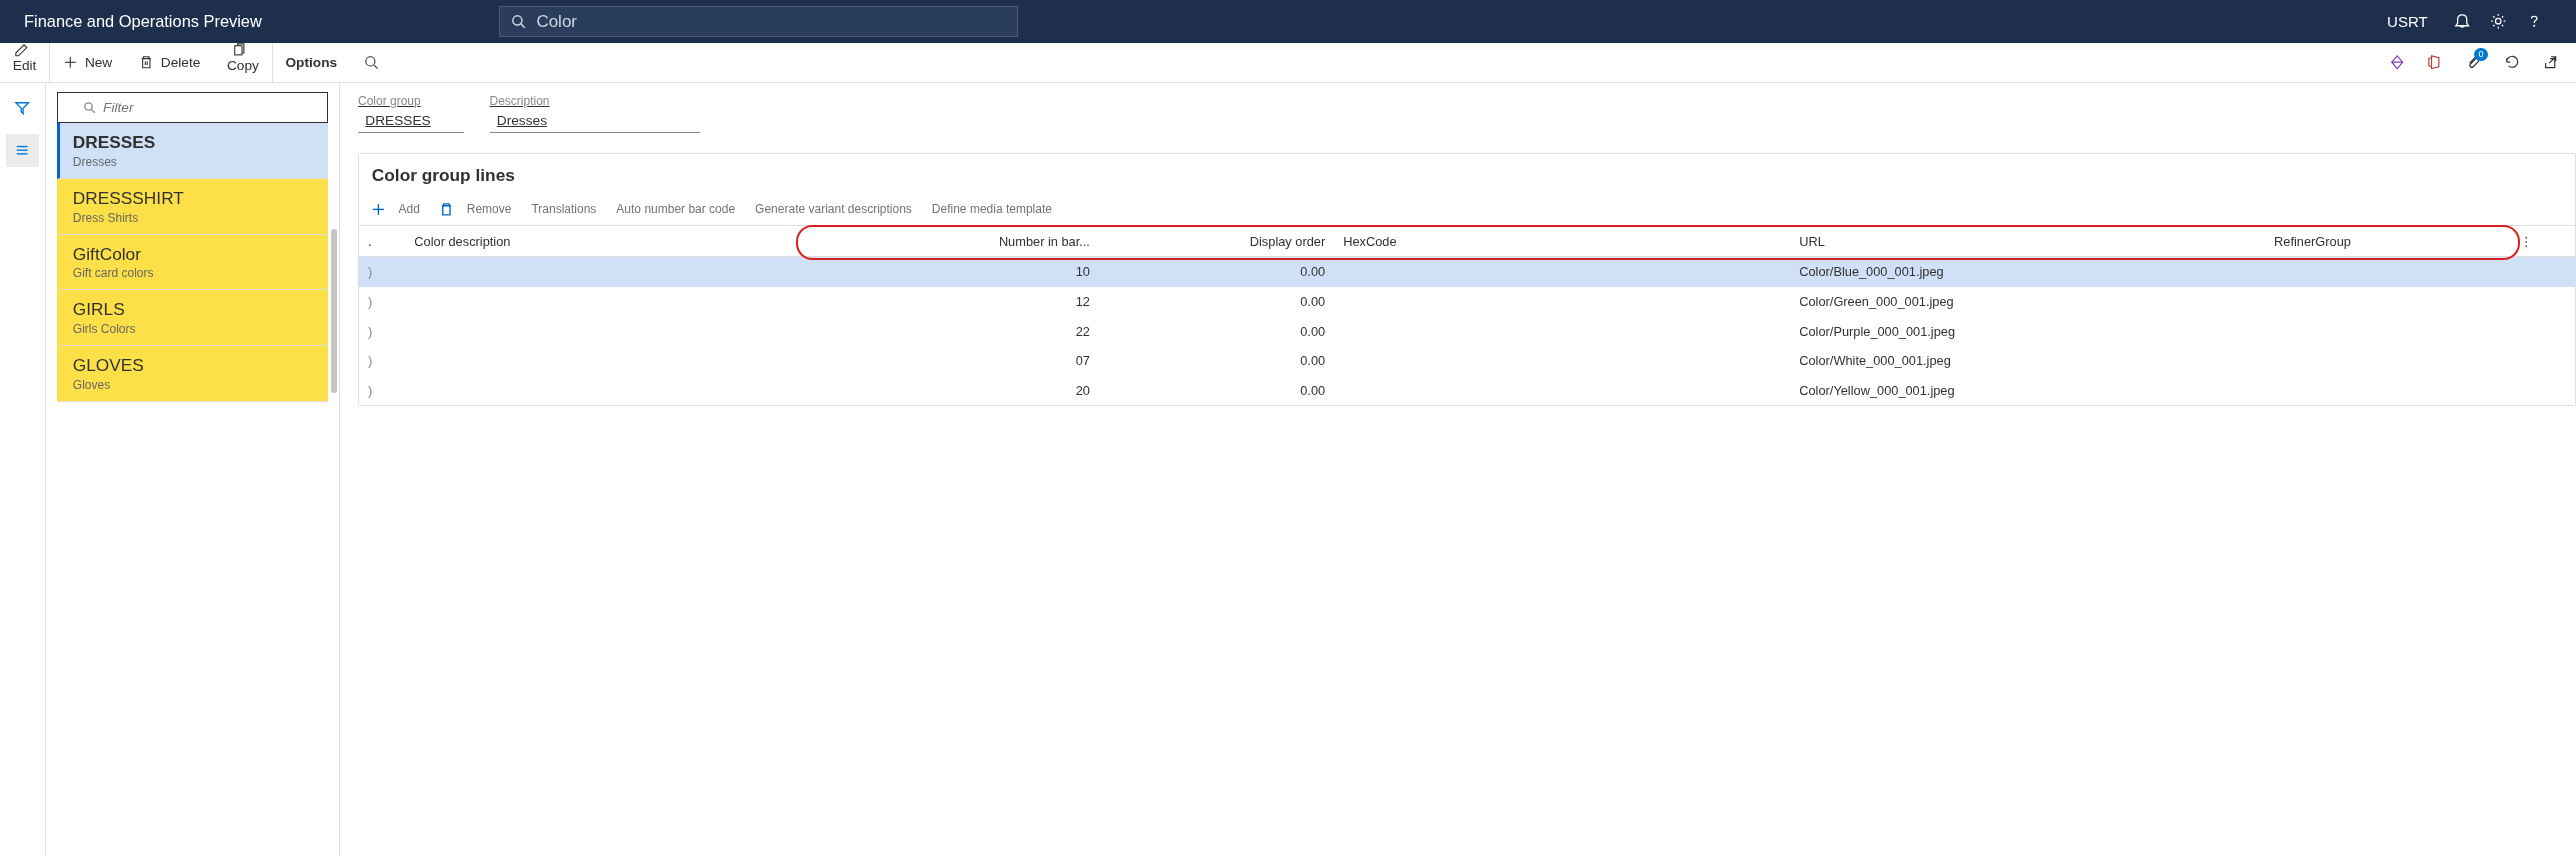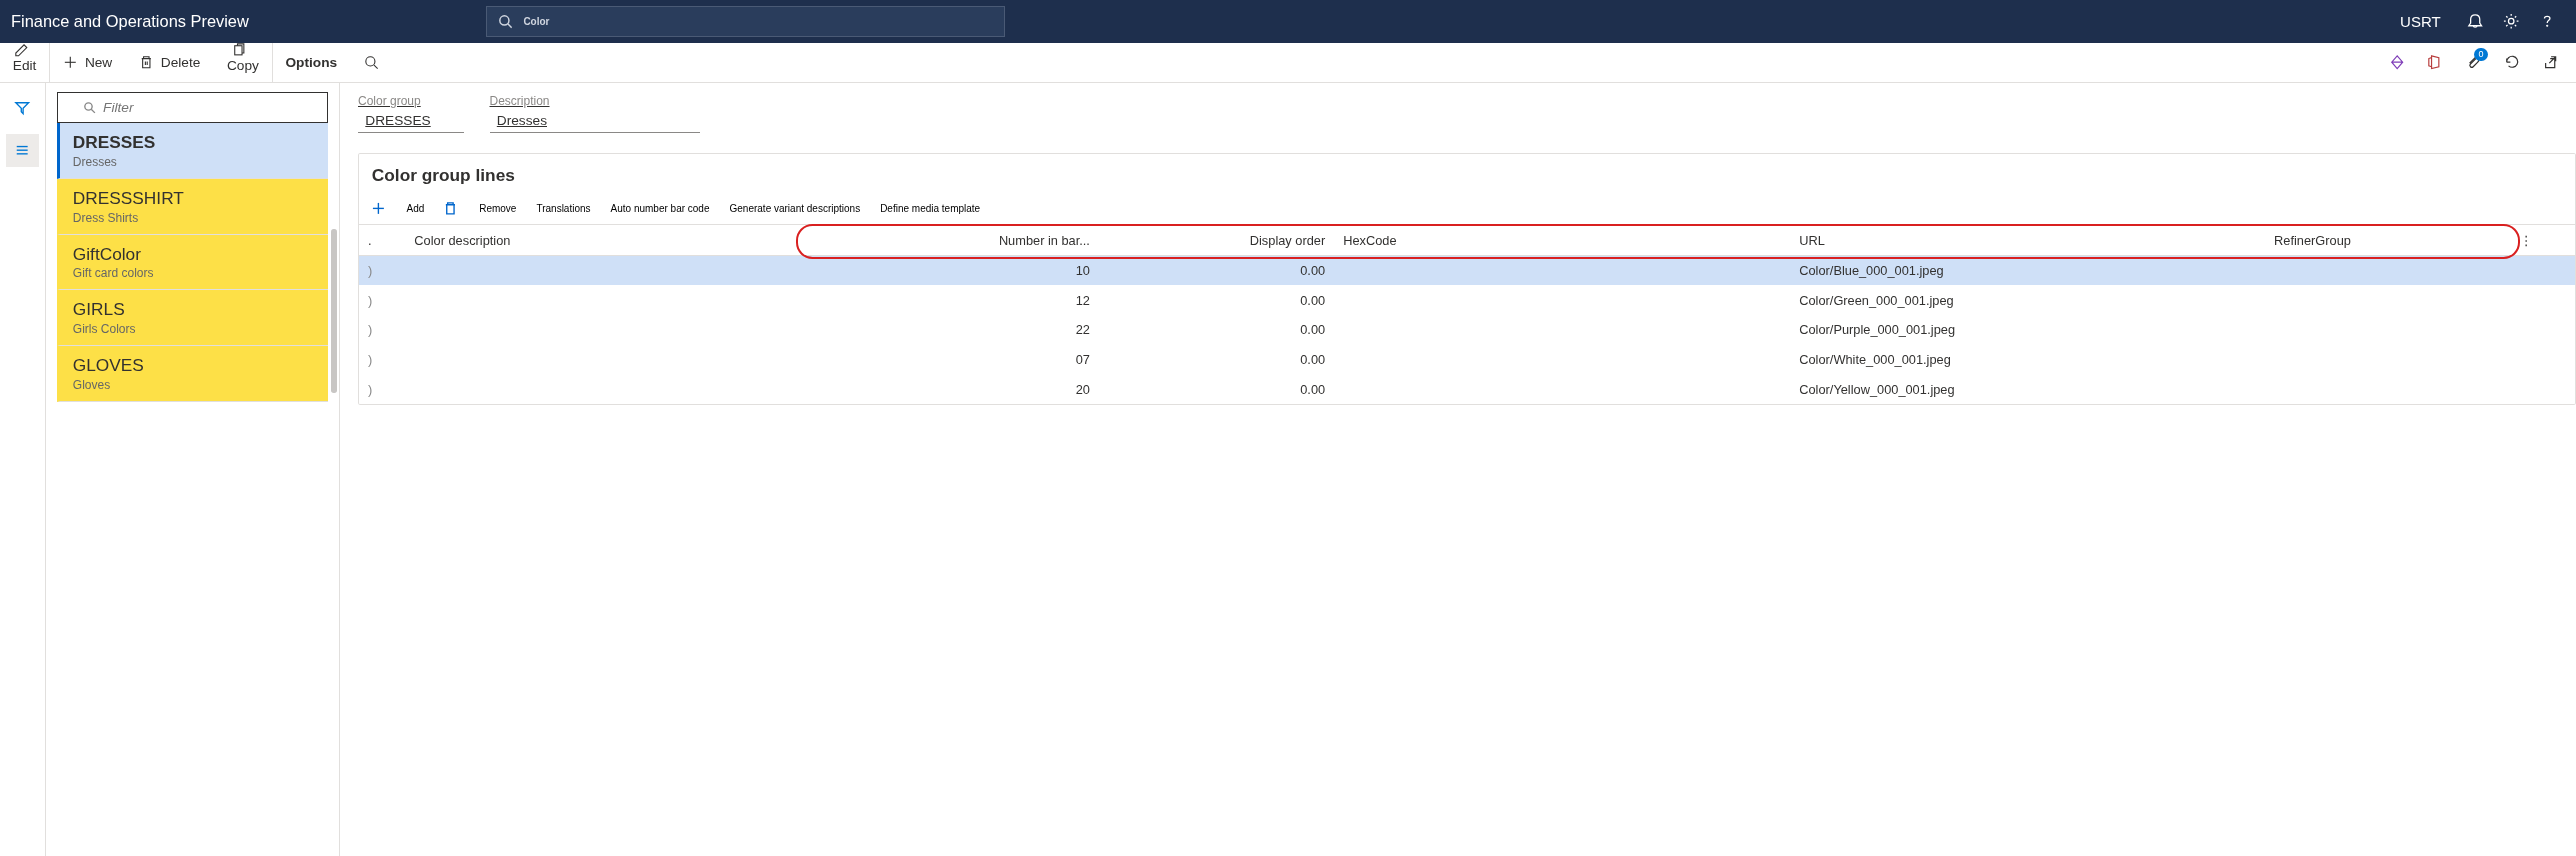--- a/index.html
+++ b/index.html
@@ -4,41 +4,41 @@
   <style>
     * { box-sizing: border-box; margin: 0; padding: 0; font-family: "Segoe UI", Arial, sans-serif; }
     body { background: #ffffff; font-size: 12.8px; color: #323130; }
     
     
     .topbar {
       background: #1e2f4d;
       height: 43px;
       display: flex;
       align-items: center;
-      padding: 0 11px;
+      padding: 0 24px;
       color: #ffffff;
     }
     .topbar-title {
       font-size: 16.4px;
       font-weight: 400;
       flex: 0 0 auto;
       margin-right: 237px;
     }
     .topbar-search {
       flex: 0 0 519px;
       height: 31px;
       background: #2a3d5c;
       border: 0.9px solid #4a5a75;
       display: flex;
       align-items: center;
       padding: 0 11px;
       color: #d0d6e0;
     }
     .topbar-search svg { margin-right: 11px; flex-shrink: 0; fill:none; stroke:#d0d6e0; stroke-width:1.6; }
-    .topbar-search span { font-size: 10px; font-weight: bold; }
+    .topbar-search span { font-size: 17px; }
     .topbar-spacer { flex: 1; }
     .topbar-user { font-size: 15px; margin-right: 16.4px; }
     .topbar-icon {
       width: 36px; height: 36px;
       display: flex; align-items: center; justify-content: center;
       cursor: pointer;
     }
     .topbar-icon svg { stroke: #ffffff; fill: none; stroke-width: 1.4; }
     
     
@@ -149,22 +149,22 @@
     .card-title {
       font-size: 17.3px; font-weight: 600;
       padding: 11px 12.8px;
     }
     .card-toolbar {
       display:flex; gap:20px;
       padding: 5.5px 12.8px 9px 12.8px;
       align-items:center;
     }
     .card-toolbar .tbtn {
-      display:flex; align-items:center; gap:22px;
-      color:#000000; font-size:10px; cursor:pointer;
+      display:flex; align-items:center; gap:14px;
+      color:#737373; font-size:12px; cursor:pointer;
     }
     .card-toolbar .tbtn svg { stroke:#0066cc; fill:none; stroke-width:1.5; }
     
     
     .grid { width:100%; border-collapse:collapse; }
     .grid th {
       text-align:left; font-weight:400; font-size:12.8px; color:#323130;
       padding: 7.3px 9px;
       border-top: 0.9px solid #e1dfdd;
       border-bottom: 0.9px solid #e1dfdd;

